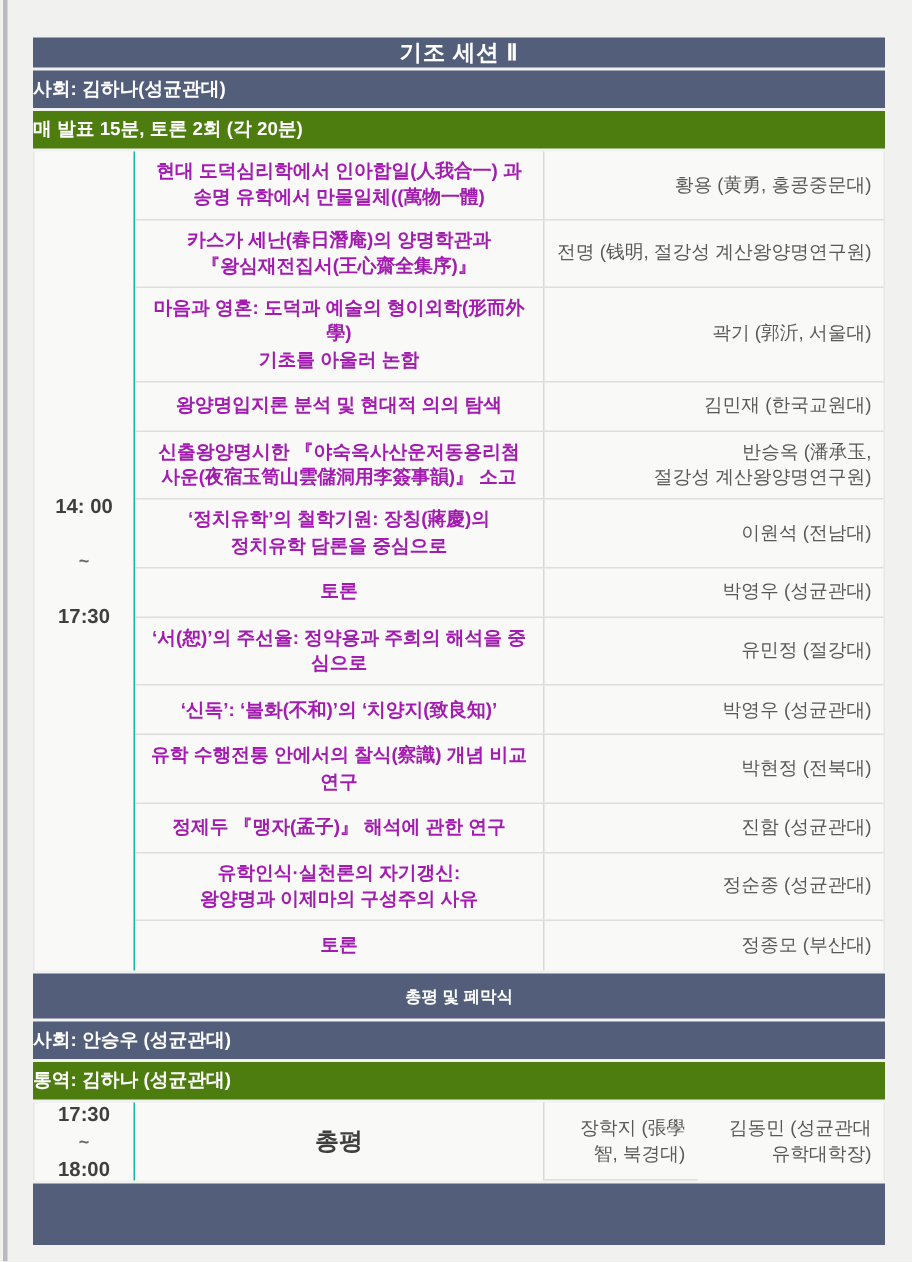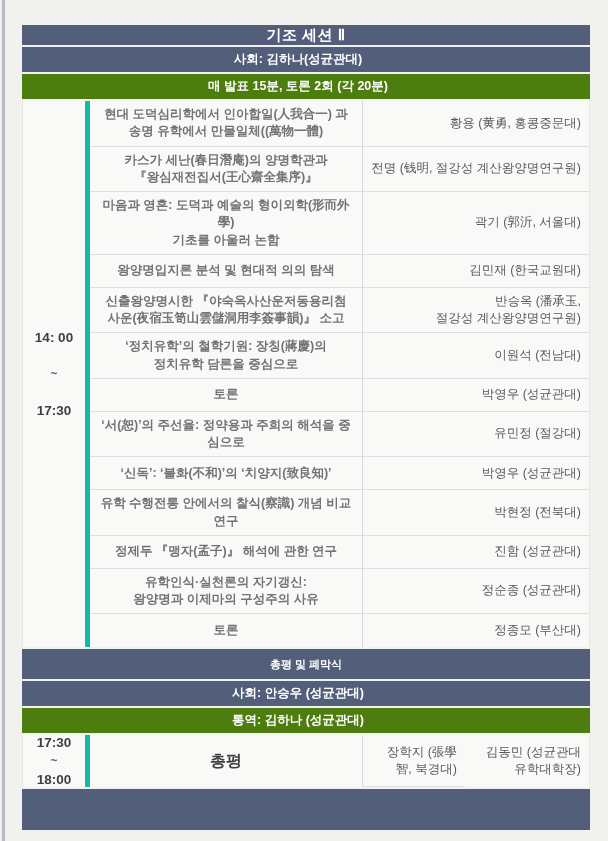--- a/index.html
+++ b/index.html
@@ -13,42 +13,42 @@
     position:absolute; left:2px; top:0; width:3px; height:100%;
     background:#b9bac1;
   }
   .sheet { position:absolute; left:22px; top:25px; width:568px; }
 
   .bar {
     background:#535e7b; color:#ffffff; font-weight:bold;
     display:flex; align-items:center; margin-bottom:2px;
   }
   .bar-main   { height:20px; justify-content:center; font-size:15px; letter-spacing:0.5px; }
-  .bar-right  { height:25px; justify-content:center; padding-right:16px; font-size:12.5px; }
+  .bar-right  { height:25px; justify-content:flex-start; padding-right:16px; font-size:12.5px; }
   .bar-dark   { background:#4d7c0f; }
   .bar-banquet{ height:41px; justify-content:center; font-size:15px; margin-bottom:0; }
   .bar-close  { height:30px; justify-content:center; font-size:11px; }
 
   .body {
     display:flex; background:#f9f9f8; margin-bottom:2px;
     border-left:1px solid #e6e6e5; border-right:1px solid #e6e6e5;
   }
   .time-col {
-    width:67px; border-right:5px solid #14b8a6;
+    width:67px; border-right:1px solid #14b8a6;
     display:flex; flex-direction:column; align-items:center; justify-content:center;
     gap:22px; font-weight:bold; color:#3f3f3f; font-size:13.5px;text-align:right;
   }
   .time-col .tilde { font-size:12px; color:#6a6a6a; }
   .rows { flex:1; display:flex; flex-direction:column; }
   .row { display:flex; min-height:33px; border-bottom:1px solid #dedede; }
   .row:last-child { border-bottom:none; }
   .cell { display:flex; align-items:center; padding:5px 8px; line-height:1.38; }
   .cell-title {
     width:273px; justify-content:center; text-align:center;
-    font-weight:bold; color:#737373; font-size:12.5px;
+    font-weight:bold; color:#a21caf; font-size:12.5px;
     white-space:pre-line; border-right:1px solid #d8d8d8;
   }
   .cell-pres {
     flex:1; justify-content:flex-end; text-align:right;
     color:#595959; font-size:12.5px; white-space:pre-line;
   }
 
   .closing-time-col { gap:4px; }
   .closing-item {
     width:273px; border-right:1px solid #d8d8d8;

